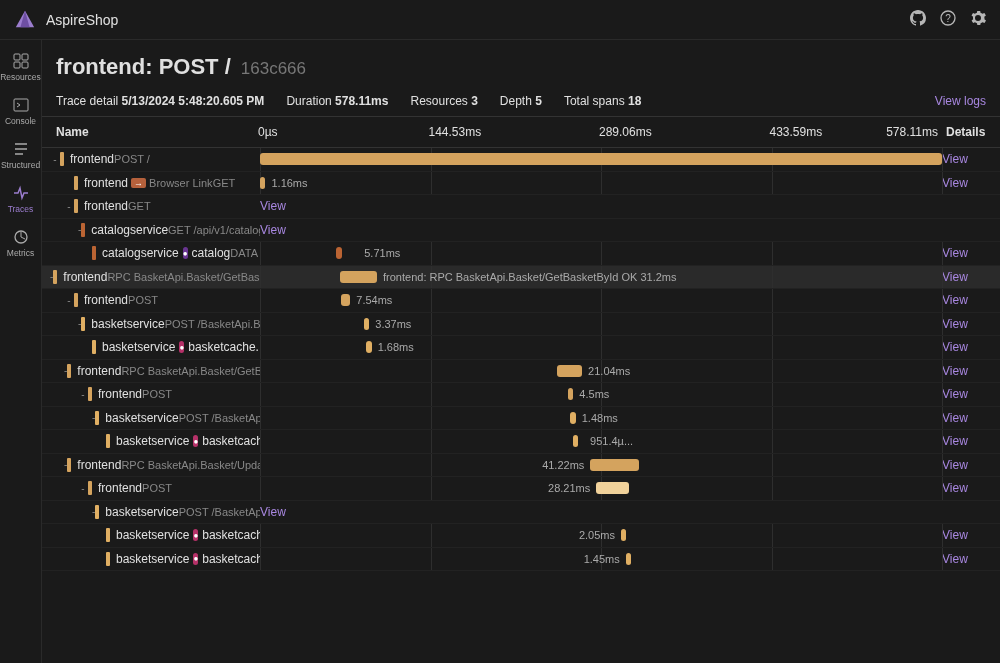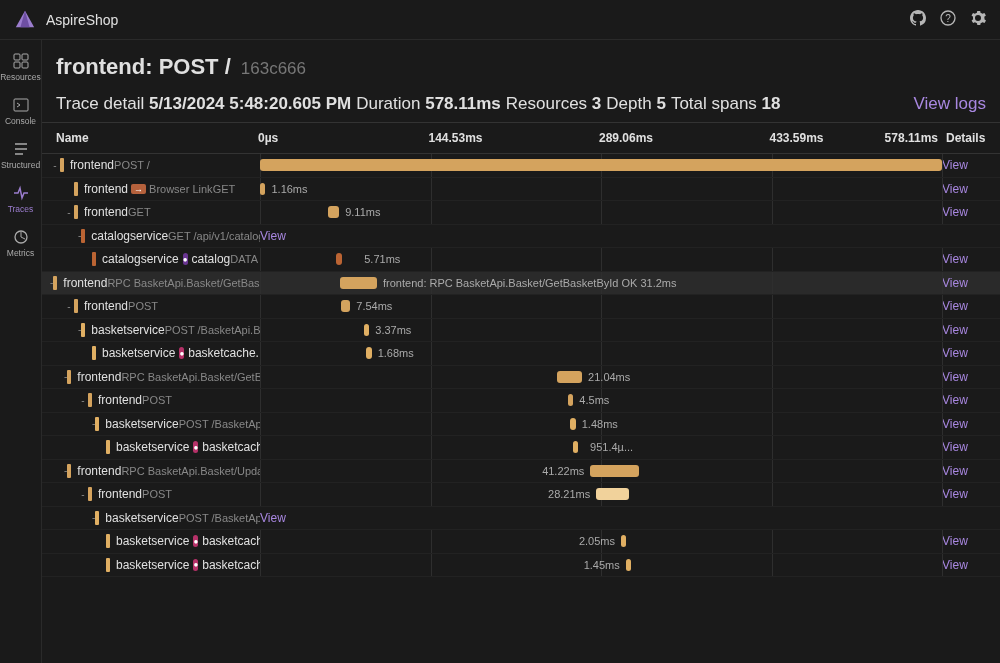--- a/index.html
+++ b/index.html
@@ -49,37 +49,37 @@
 }
 .header {
   padding: 14px 14px 4px 14px;
   display: flex; align-items: baseline; gap: 10px;
 }
 .page-title { font-size: 22px; font-weight: 600; }
 .trace-id { font-size: 17px; color: #777; }
 
 .meta-row {
   padding: 10px 14px 8px 14px;
-  display: flex; gap: 5px; font-size: 17px; align-items: center;
+  display: flex; gap: 22px; font-size: 12px; align-items: center;
 }
 .meta-row .val { font-weight: 600; }
 .meta-row .spacer { flex: 1; }
 .view-logs { color: #a887e0; cursor: pointer; }
 
 .grid-head {
   display: flex;
   border-top: 1px solid #333; border-bottom: 1px solid #333;
   font-size: 12px; font-weight: 600;
   padding: 8px 0;
 }
 .col-name { width: 218px; padding-left: 14px; }
 .col-timeline { flex: 1; position: relative; }
 .col-details { width: 58px; padding-left: 4px; }
 
-.tick { position: absolute; top: 0; font-size: 12px; font-weight: 700; transform: translateX(-2px); }
+.tick { position: absolute; top: 0; font-size: 12px; font-weight: 400; transform: translateX(-2px); }
 
 .trace-body { flex: 1; overflow-y: auto; overflow-x: hidden; }
 .row {
   display: flex; align-items: center;
   height: 23.5px; font-size: 12px;
   border-bottom: 1px solid #222;
 }
 .row.highlight { background: #2a2a2a; }
 .name-cell {
   width: 218px; display: flex; align-items: center; padding-left: 8px;
@@ -260,29 +260,20 @@
           </div>
           <div class="details-cell"><span class="view-link">View</span></div>
         </div>
         <div class="row">
           <div class="name-cell" style="padding-left: 22px;">
             <span class="toggle">-</span>
             <span class="stripe" style="background:#d4a35e"></span>
             <span class="svc">frontend</span>
             <span class="path">GET</span>
           </div>
-          <div class="timeline-cell">
-            <div class="gridline" style="left: 0%;"></div>
-            <div class="gridline" style="left: 25%;"></div>
-            <div class="gridline" style="left: 50%;"></div>
-            <div class="gridline" style="left: 75%;"></div>
-            <div class="gridline" style="left: 100%;"></div>
-            <div class="bar" style="left: 10.0327%; width: 1.57582%; background: rgb(212, 163, 94);"></div>
-            <span class="bar-label" style="left: 11.6085%; padding-left: 6px;">9.11ms</span>
-          </div>
           <div class="details-cell"><span class="view-link">View</span></div>
         </div>
         <div class="row">
           <div class="name-cell" style="padding-left: 36px;">
             <span class="toggle">-</span>
             <span class="stripe" style="background:#bb6433"></span>
             <span class="svc">catalogservice</span>
             <span class="path">GET /api/v1/catalog/ite...</span>
           </div>
           <div class="details-cell"><span class="view-link">View</span></div>

